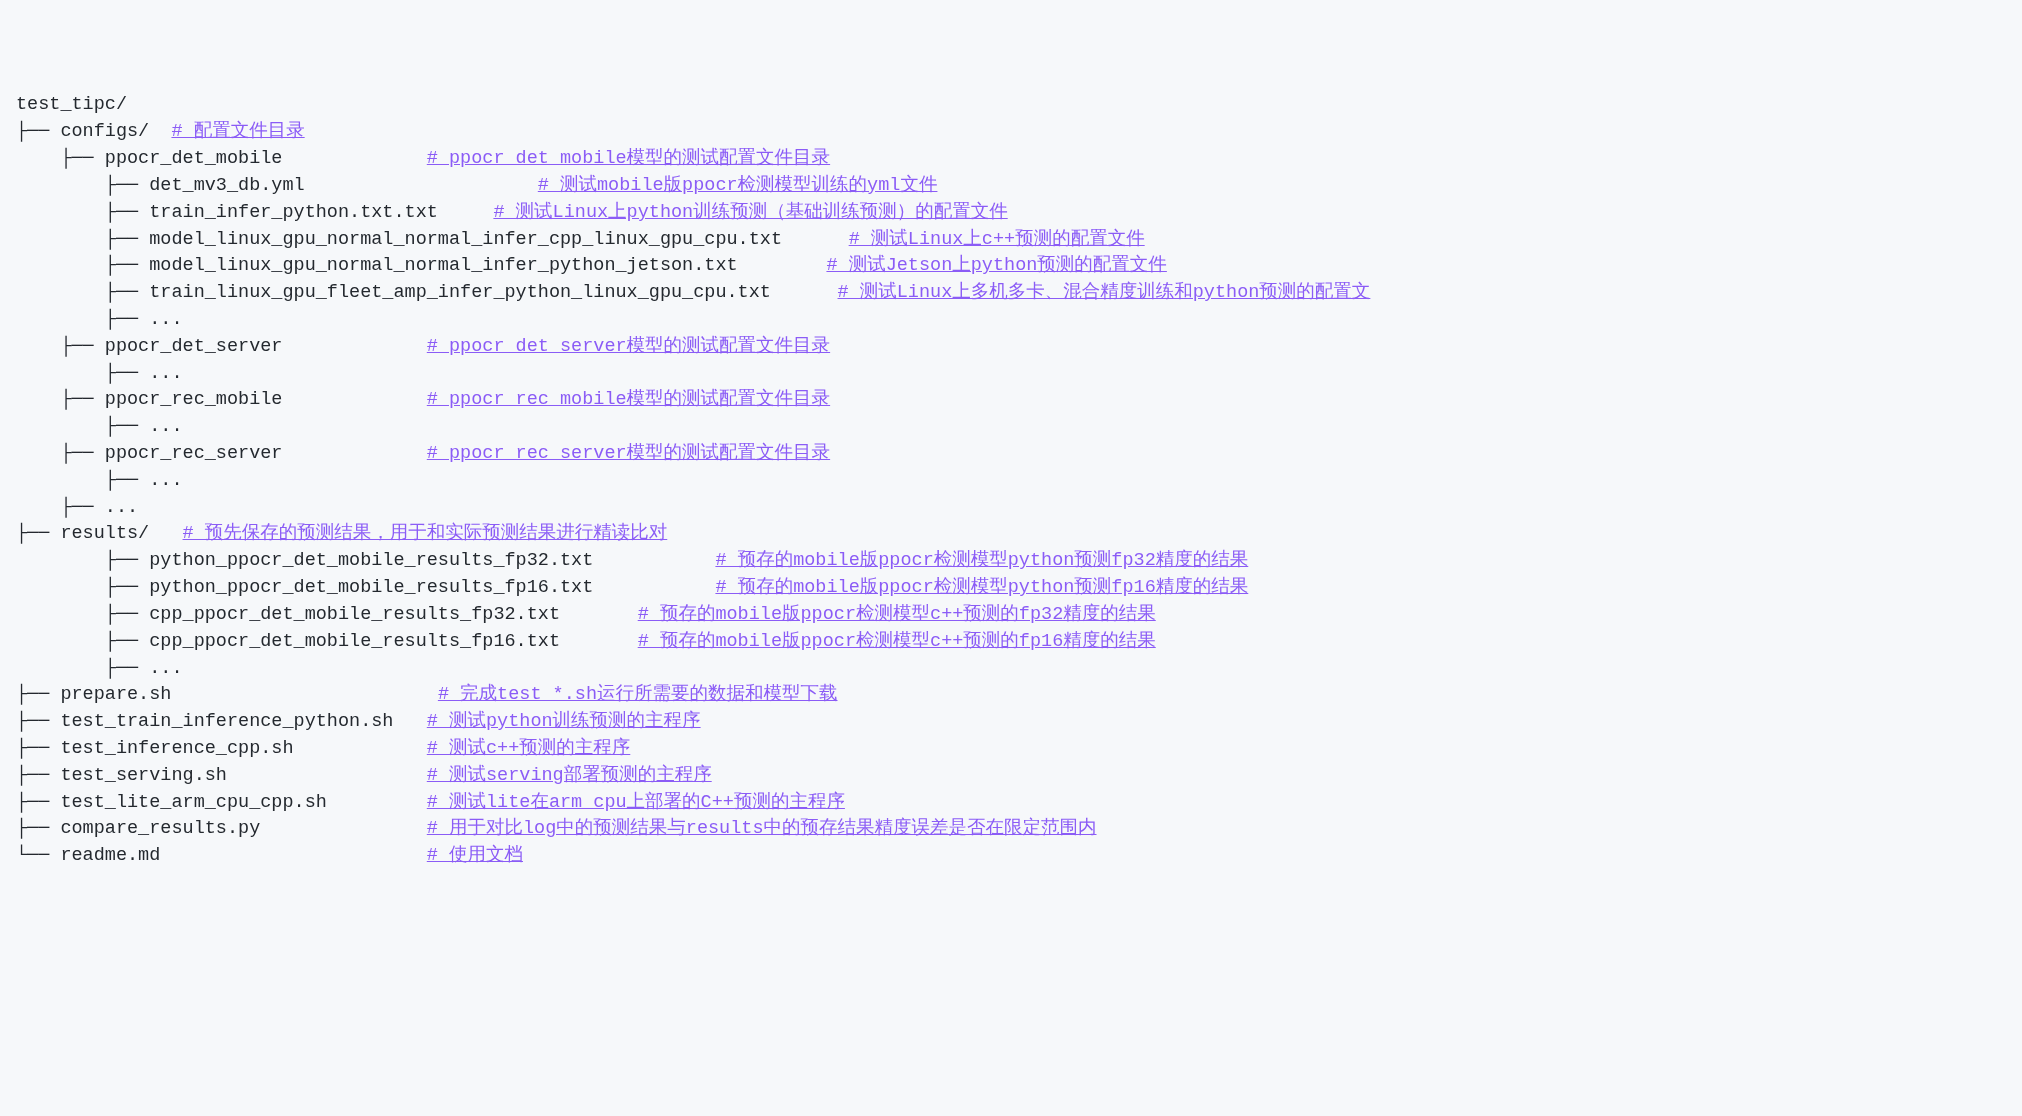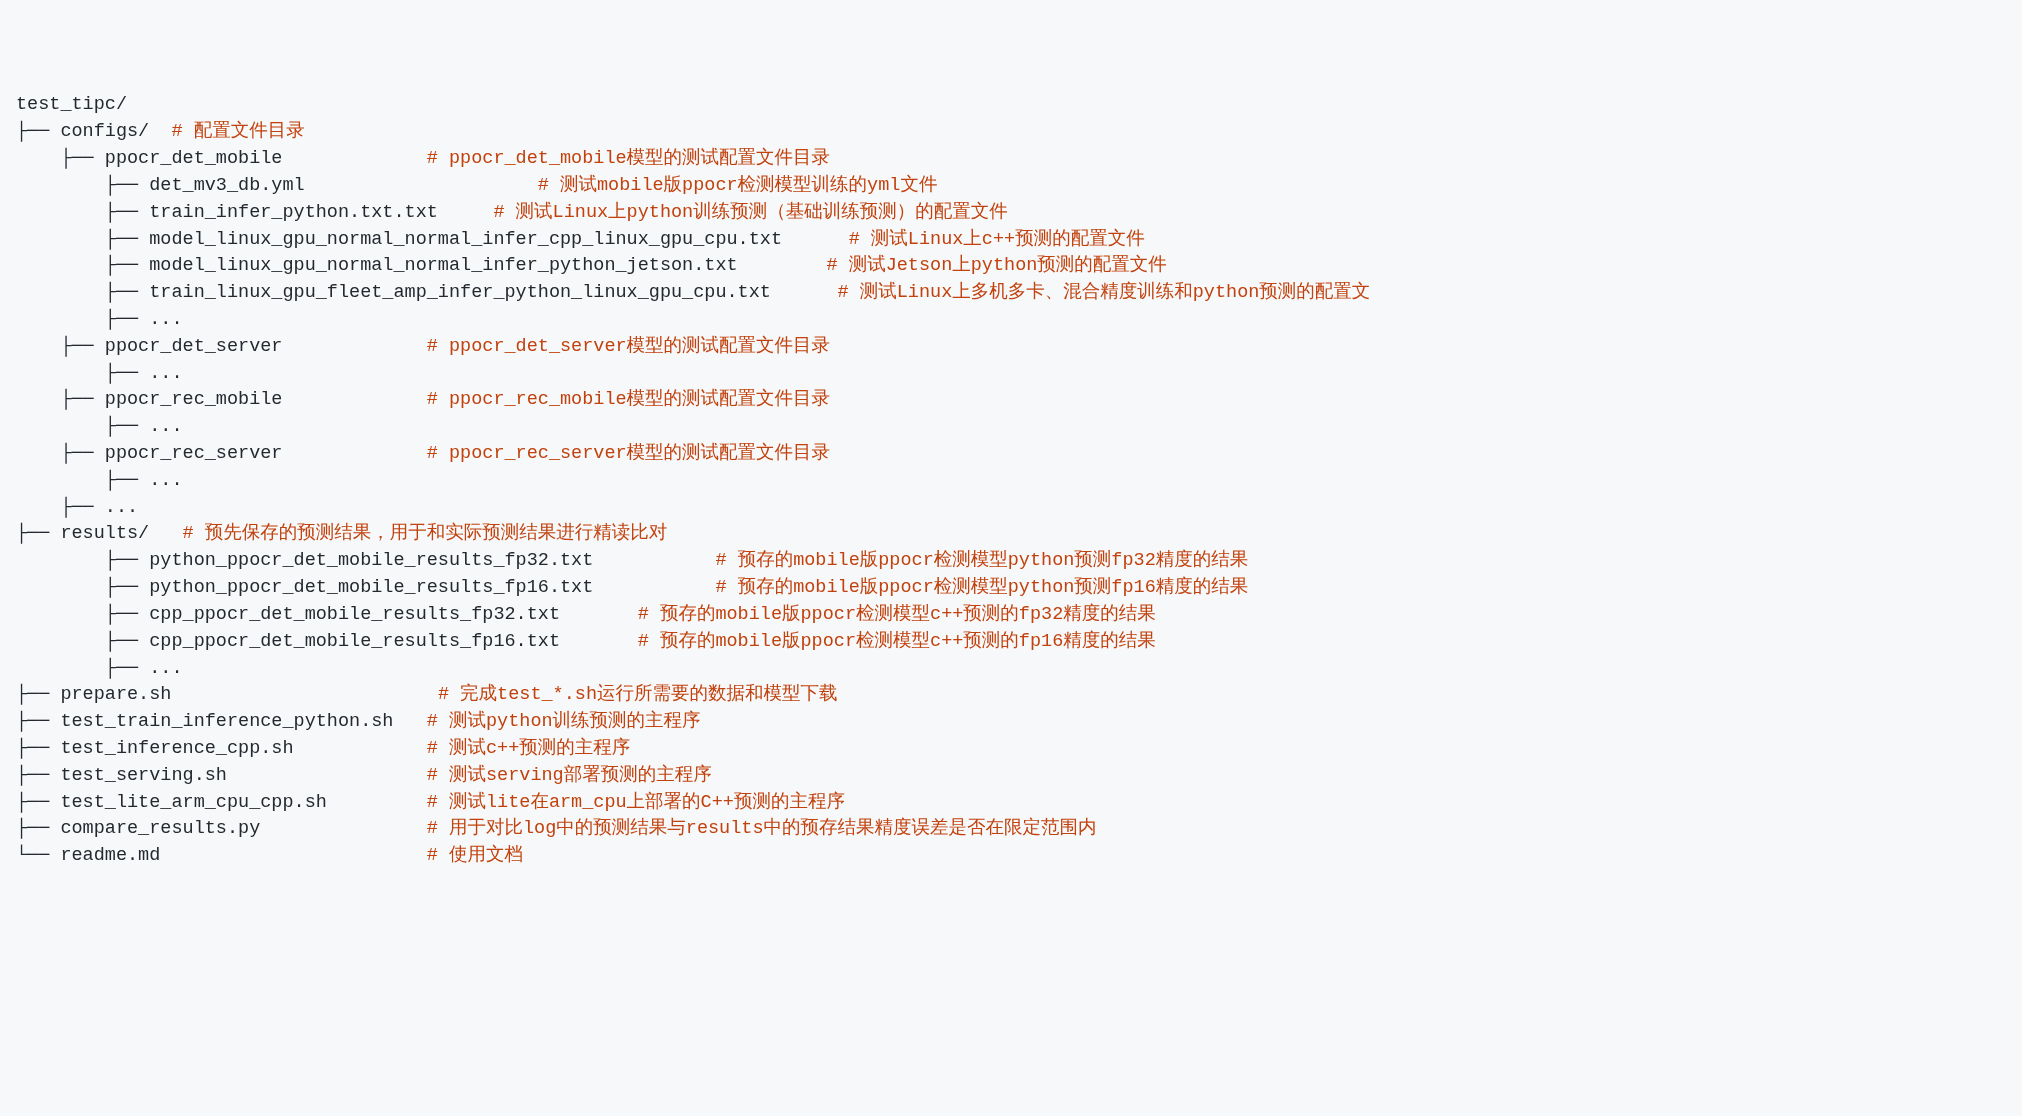--- a/index.html
+++ b/index.html
@@ -5,21 +5,21 @@
   body {
     margin: 0;
     padding: 12px 16px;
     background: #f6f8fa;
     font-family: ui-monospace, SFMono-Regular, "SF Mono", Menlo, Consolas, "Liberation Mono", monospace;
     font-size: 18.5px;
     line-height: 1.45;
     color: #24292f;
     white-space: pre;
   }
-  .c { color: #c2410c; }
+  .c { color: #8b5cf6; text-decoration: underline; }
 </style>
 </head>
 <body>
 
 
 <div id="tree"><div><span>test_tipc/</span></div><div><span>├── configs/  </span><span class="c"># 配置文件目录</span></div><div><span>    ├── ppocr_det_mobile             </span><span class="c"># ppocr_det_mobile模型的测试配置文件目录</span></div><div><span>        ├── det_mv3_db.yml                     </span><span class="c"># 测试mobile版ppocr检测模型训练的yml文件</span></div><div><span>        ├── train_infer_python.txt.txt     </span><span class="c"># 测试Linux上python训练预测（基础训练预测）的配置文件</span></div><div><span>        ├── model_linux_gpu_normal_normal_infer_cpp_linux_gpu_cpu.txt      </span><span class="c"># 测试Linux上c++预测的配置文件</span></div><div><span>        ├── model_linux_gpu_normal_normal_infer_python_jetson.txt        </span><span class="c"># 测试Jetson上python预测的配置文件</span></div><div><span>        ├── train_linux_gpu_fleet_amp_infer_python_linux_gpu_cpu.txt      </span><span class="c"># 测试Linux上多机多卡、混合精度训练和python预测的配置文</span></div><div><span>        ├── ...  </span></div><div><span>    ├── ppocr_det_server             </span><span class="c"># ppocr_det_server模型的测试配置文件目录</span></div><div><span>        ├── ...  </span></div><div><span>    ├── ppocr_rec_mobile             </span><span class="c"># ppocr_rec_mobile模型的测试配置文件目录</span></div><div><span>        ├── ...  </span></div><div><span>    ├── ppocr_rec_server             </span><span class="c"># ppocr_rec_server模型的测试配置文件目录</span></div><div><span>        ├── ...  </span></div><div><span>    ├── ...   </span></div><div><span>├── results/   </span><span class="c"># 预先保存的预测结果，用于和实际预测结果进行精读比对</span></div><div><span>        ├── python_ppocr_det_mobile_results_fp32.txt           </span><span class="c"># 预存的mobile版ppocr检测模型python预测fp32精度的结果</span></div><div><span>        ├── python_ppocr_det_mobile_results_fp16.txt           </span><span class="c"># 预存的mobile版ppocr检测模型python预测fp16精度的结果</span></div><div><span>        ├── cpp_ppocr_det_mobile_results_fp32.txt       </span><span class="c"># 预存的mobile版ppocr检测模型c++预测的fp32精度的结果</span></div><div><span>        ├── cpp_ppocr_det_mobile_results_fp16.txt       </span><span class="c"># 预存的mobile版ppocr检测模型c++预测的fp16精度的结果</span></div><div><span>        ├── ...  </span></div><div><span>├── prepare.sh                        </span><span class="c"># 完成test_*.sh运行所需要的数据和模型下载</span></div><div><span>├── test_train_inference_python.sh   </span><span class="c"># 测试python训练预测的主程序</span></div><div><span>├── test_inference_cpp.sh            </span><span class="c"># 测试c++预测的主程序</span></div><div><span>├── test_serving.sh                  </span><span class="c"># 测试serving部署预测的主程序</span></div><div><span>├── test_lite_arm_cpu_cpp.sh         </span><span class="c"># 测试lite在arm_cpu上部署的C++预测的主程序</span></div><div><span>├── compare_results.py               </span><span class="c"># 用于对比log中的预测结果与results中的预存结果精度误差是否在限定范围内</span></div><div><span>└── readme.md                        </span><span class="c"># 使用文档</span></div></div>
 
 
 
 </body></html>

